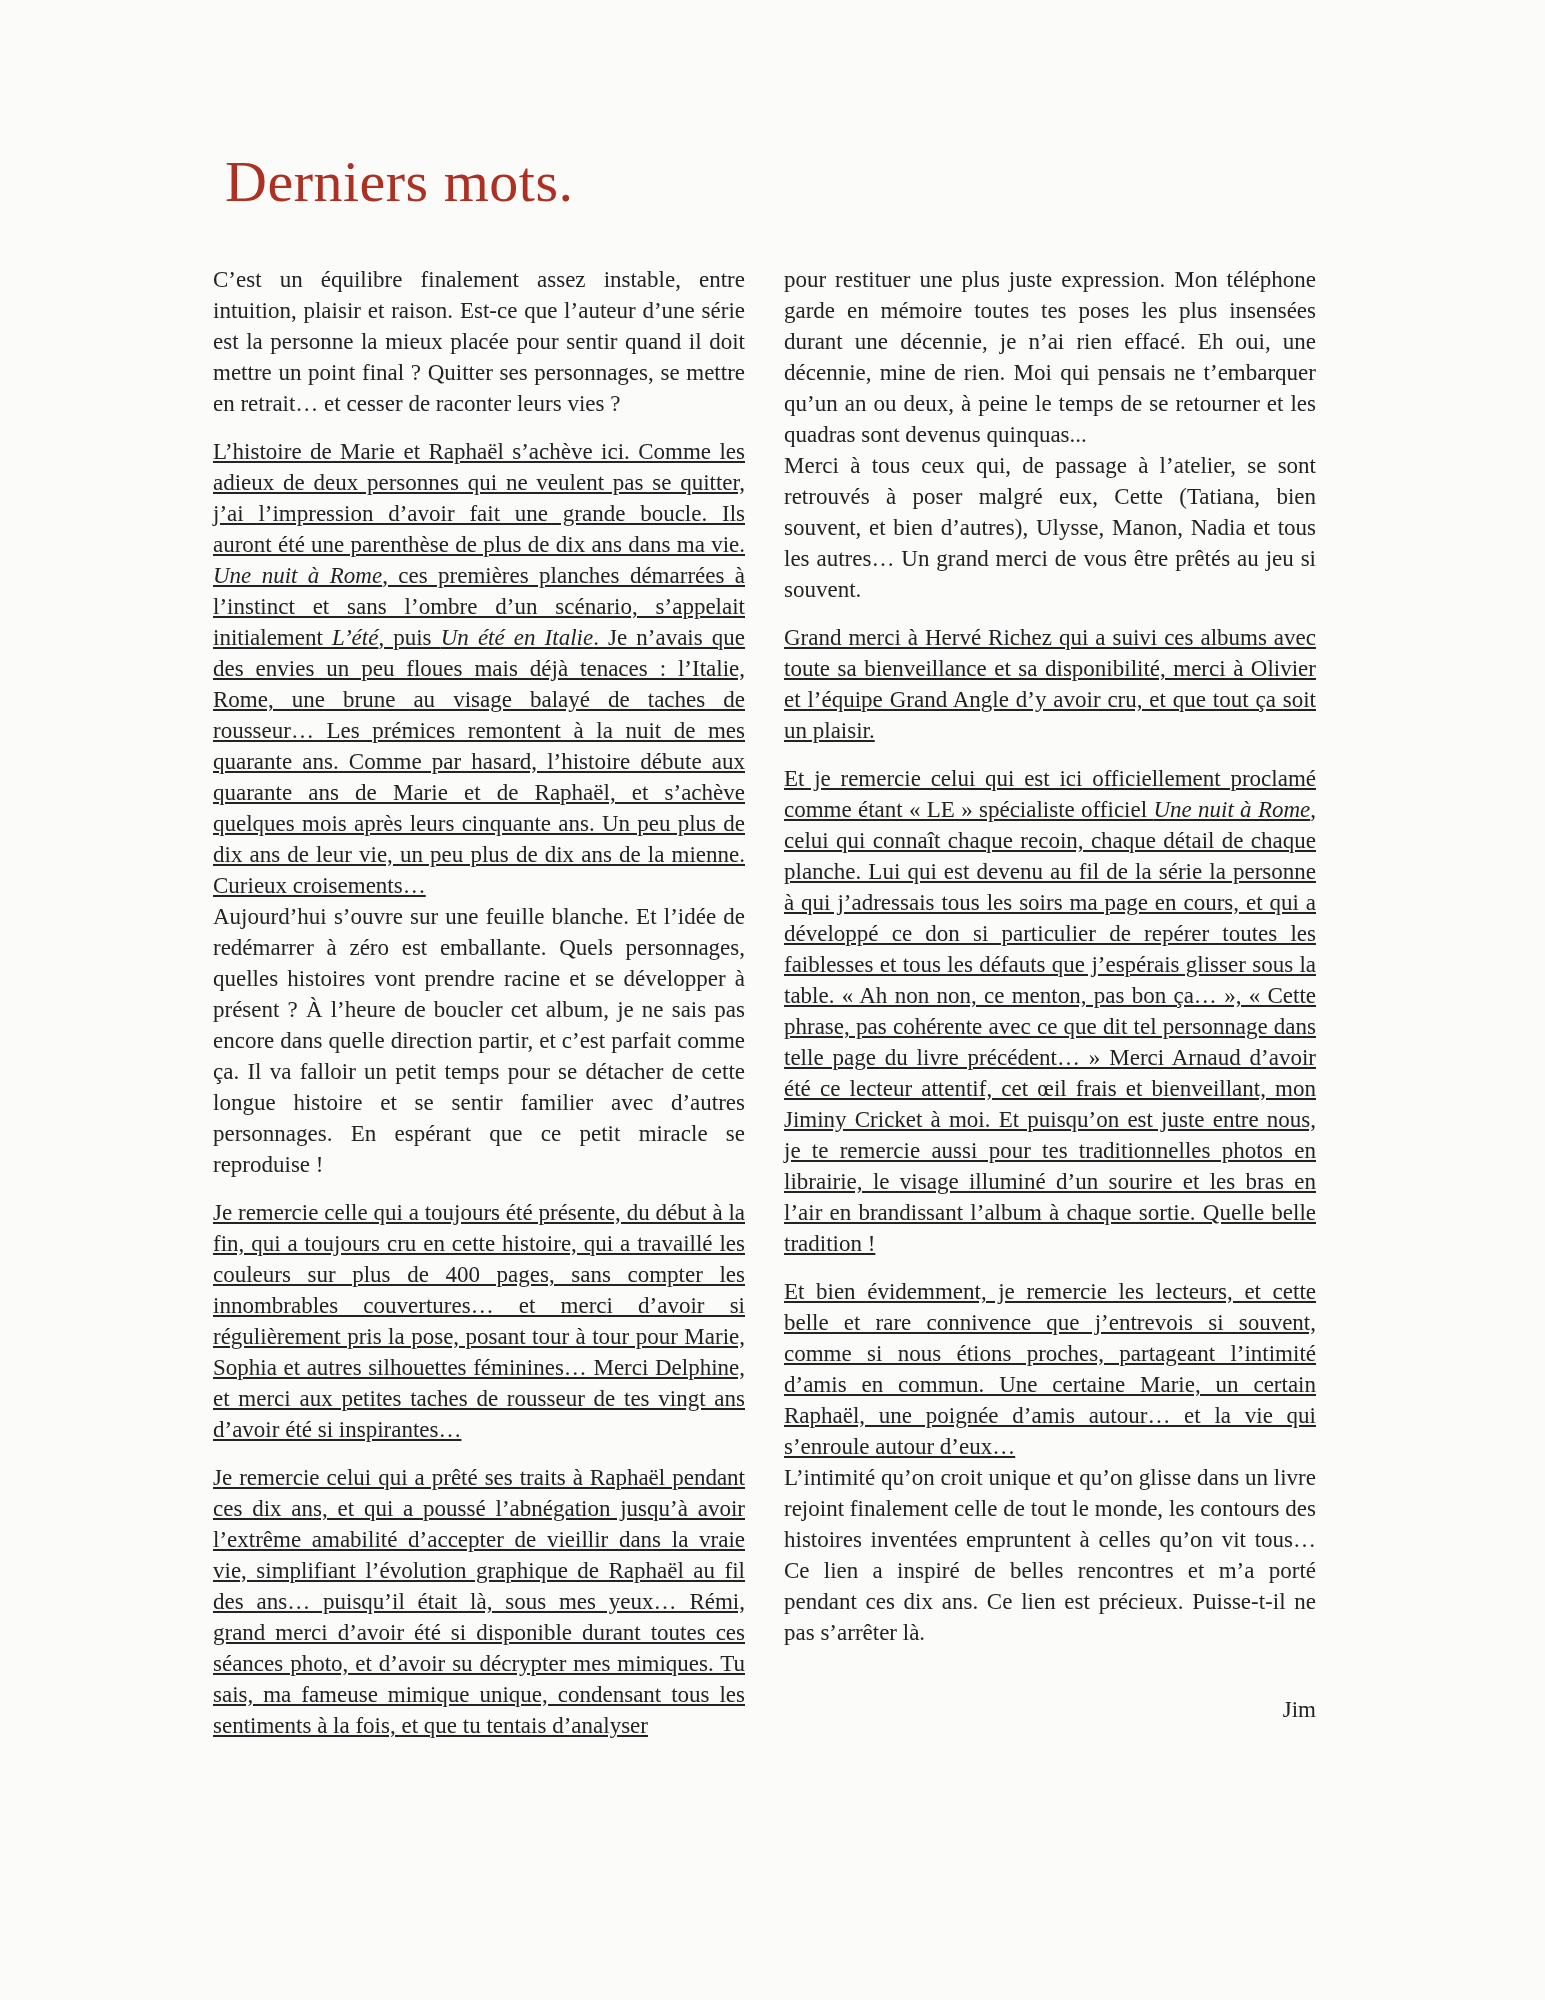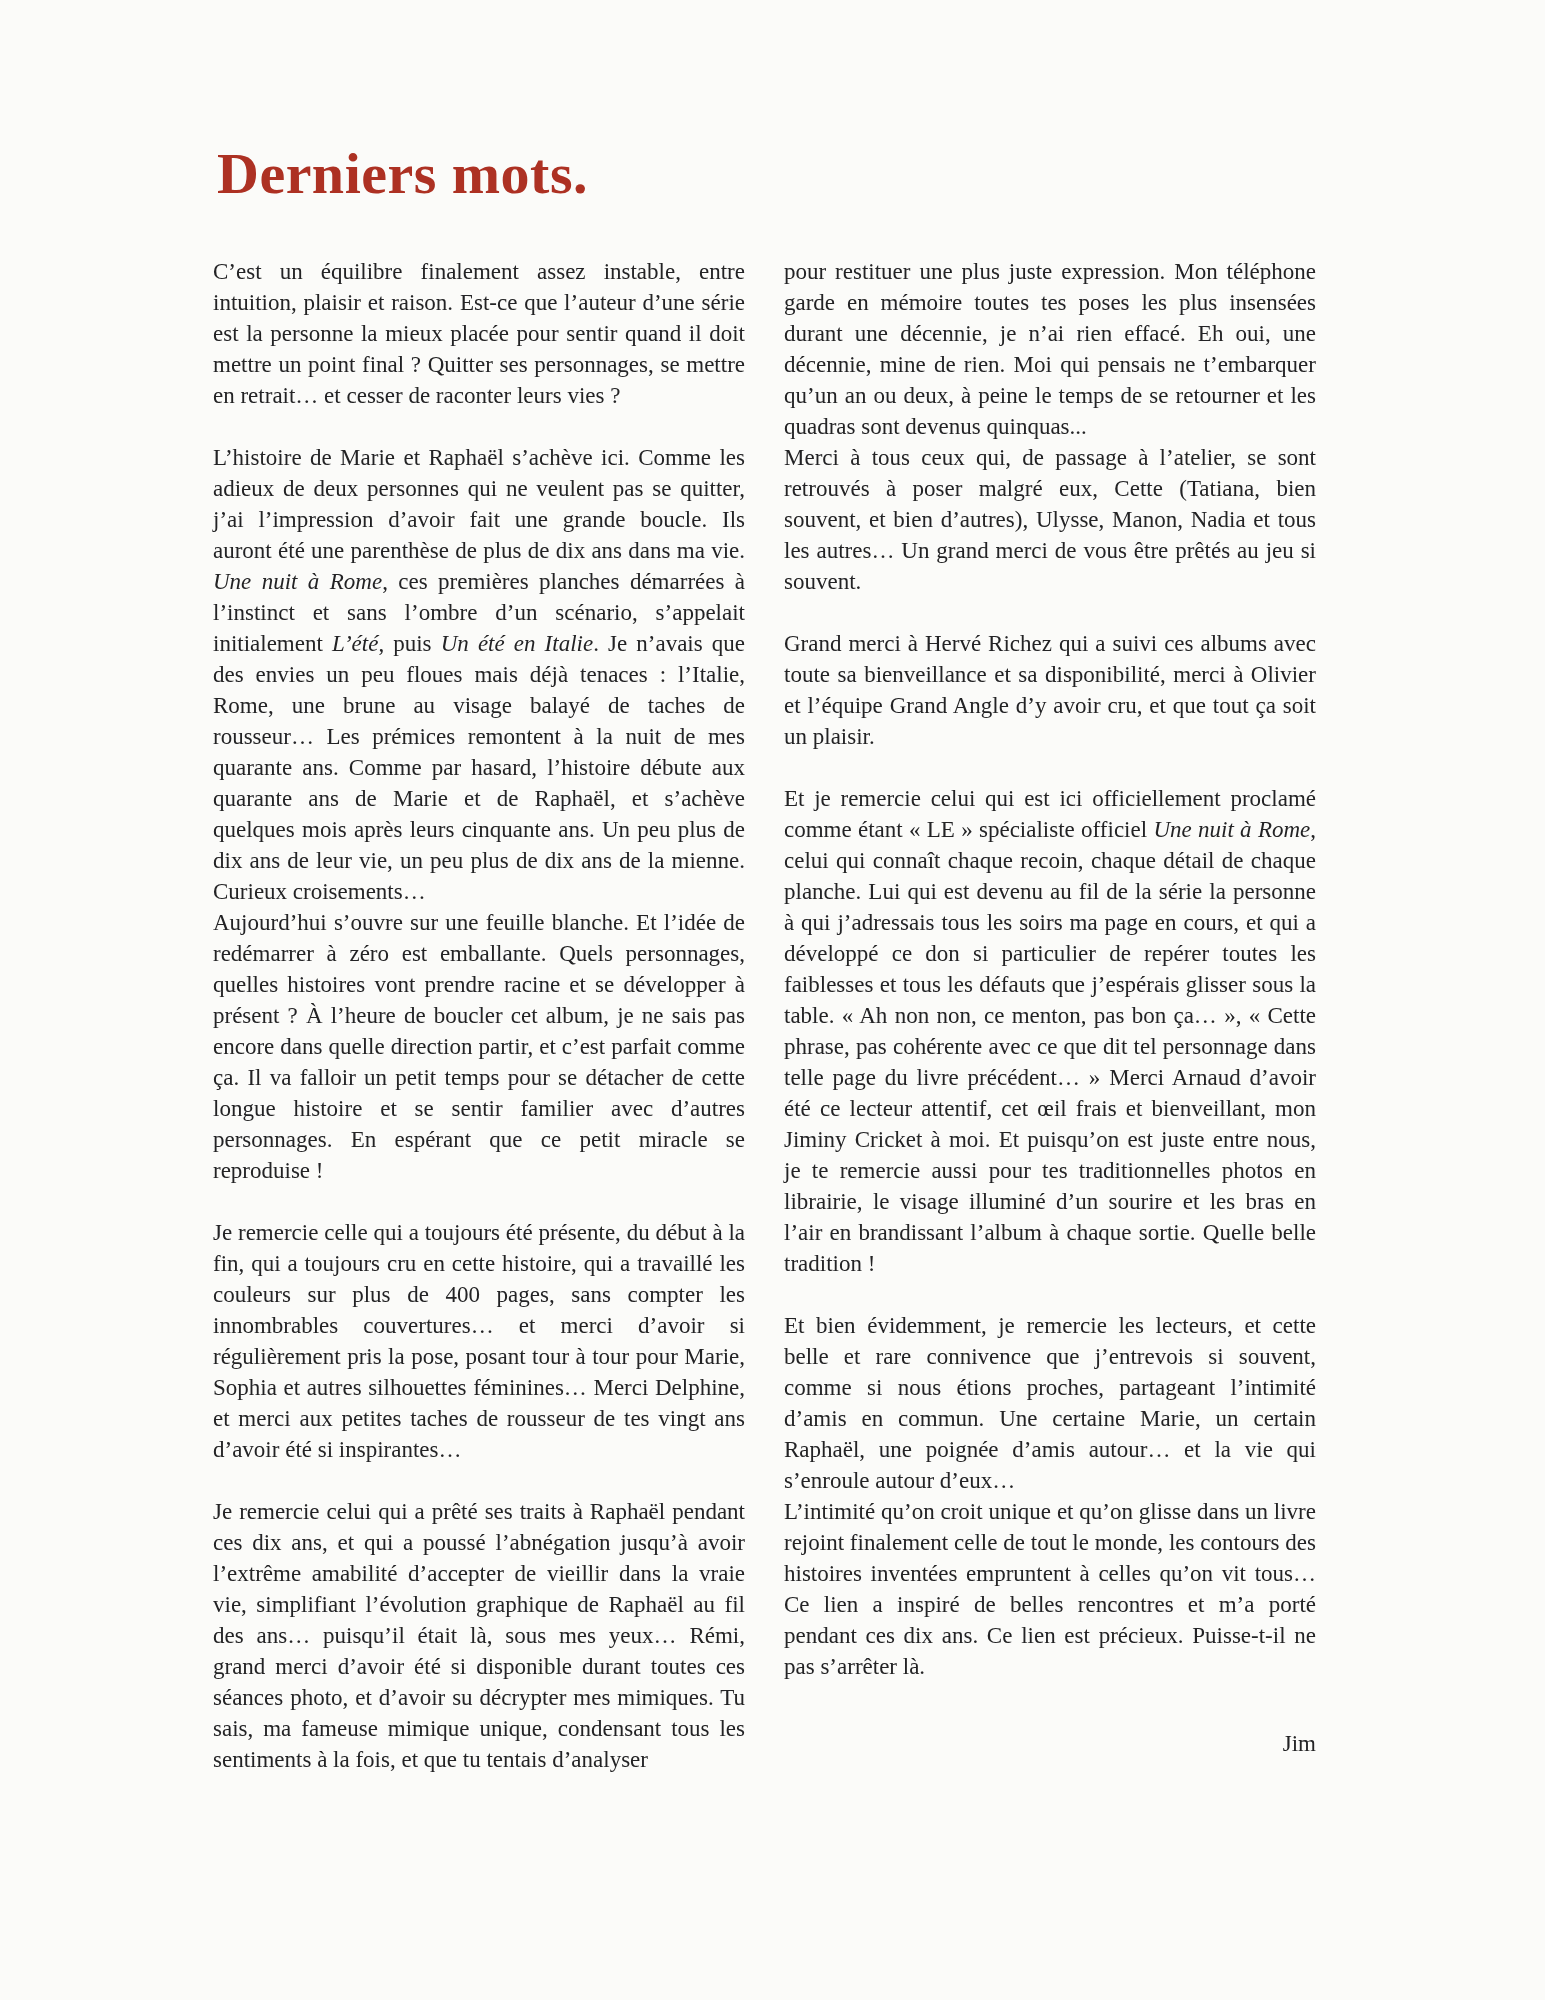--- a/index.html
+++ b/index.html
@@ -14,44 +14,45 @@
     margin: 0 auto;
     background: #fbfbf9;
     overflow: hidden;
     font-family: "Liberation Serif", "DejaVu Serif", serif;
     color: #232325;
   }
   .content {
     padding: 0 213px;
   }
   .page-title {
-    margin: 4px;
+    margin: 12px;
     padding-top: 138px;
     font-size: 58px;
     line-height: 1.1;
-    font-weight: bold;
+    font-weight: normal;
     letter-spacing: 0.5px;
   }
   .columns {
     margin-top: 50px;
     display: flex;
     gap: 39px;
   }
   .col {
     width: 532px;
     font-size: 23px;
     line-height: 31px;
     text-align: justify;
     text-justify: inter-word;
   }
   .col p {
     margin: 0;
   }
   .col p.gap {
-    margin-top: 31px;
+    margin-top: 17px;
+    text-decoration: underline;
   }
   .col p i {
     font-style: italic;
   }
   .signature {
     margin-top: 46px !important;
     text-align: right;
   }
 </style>
 </head>

